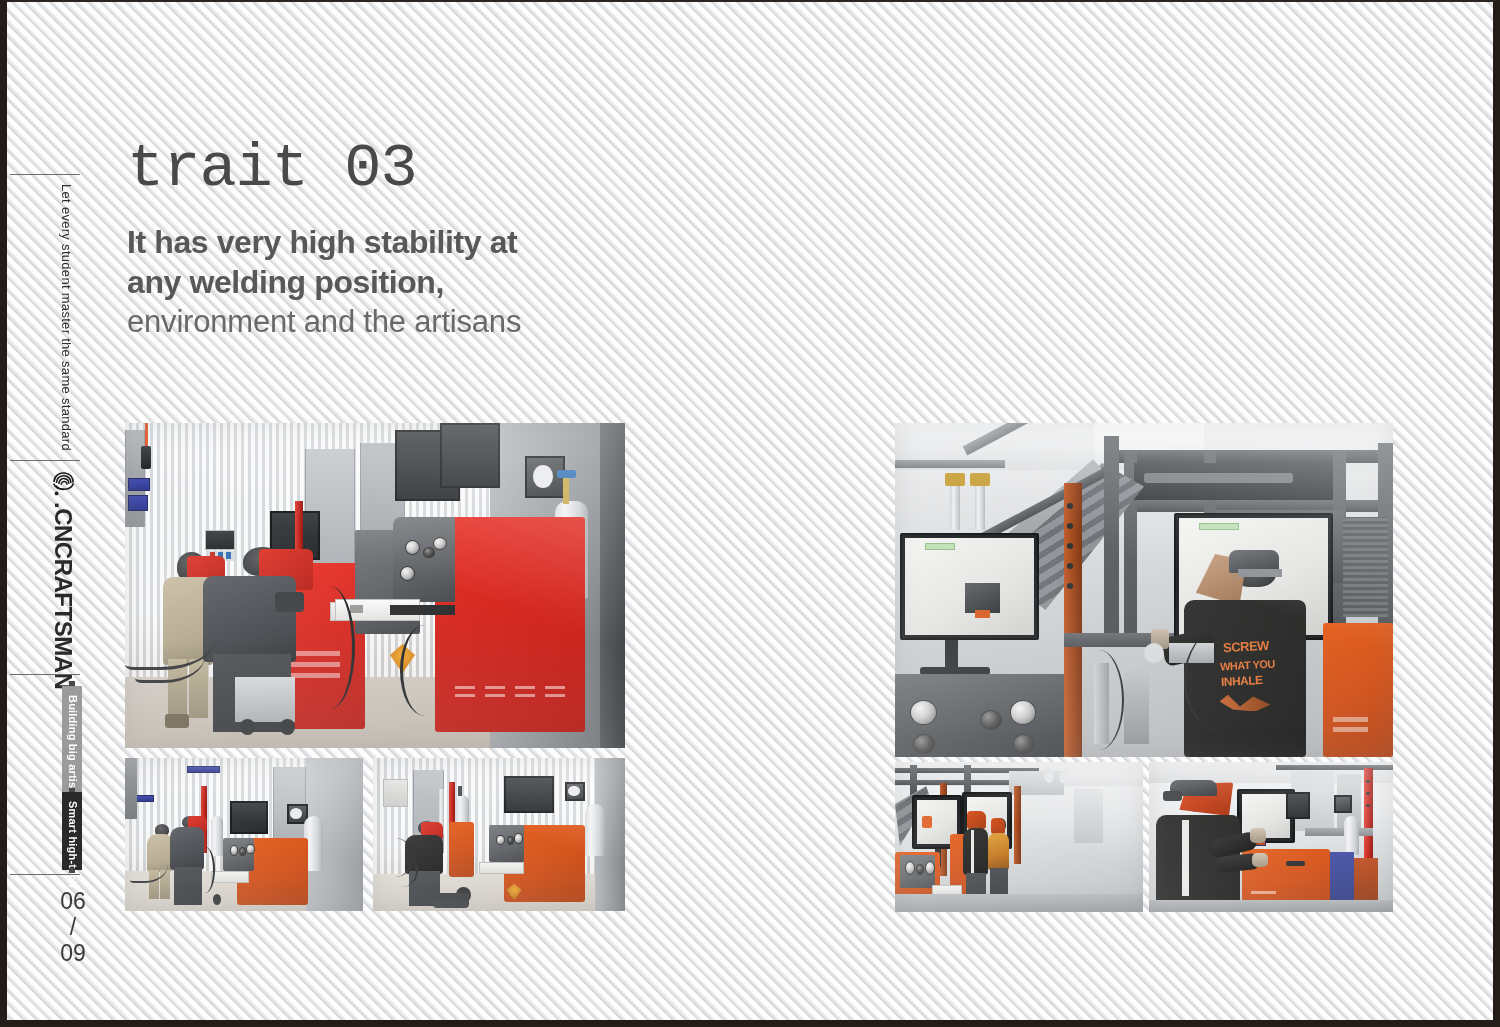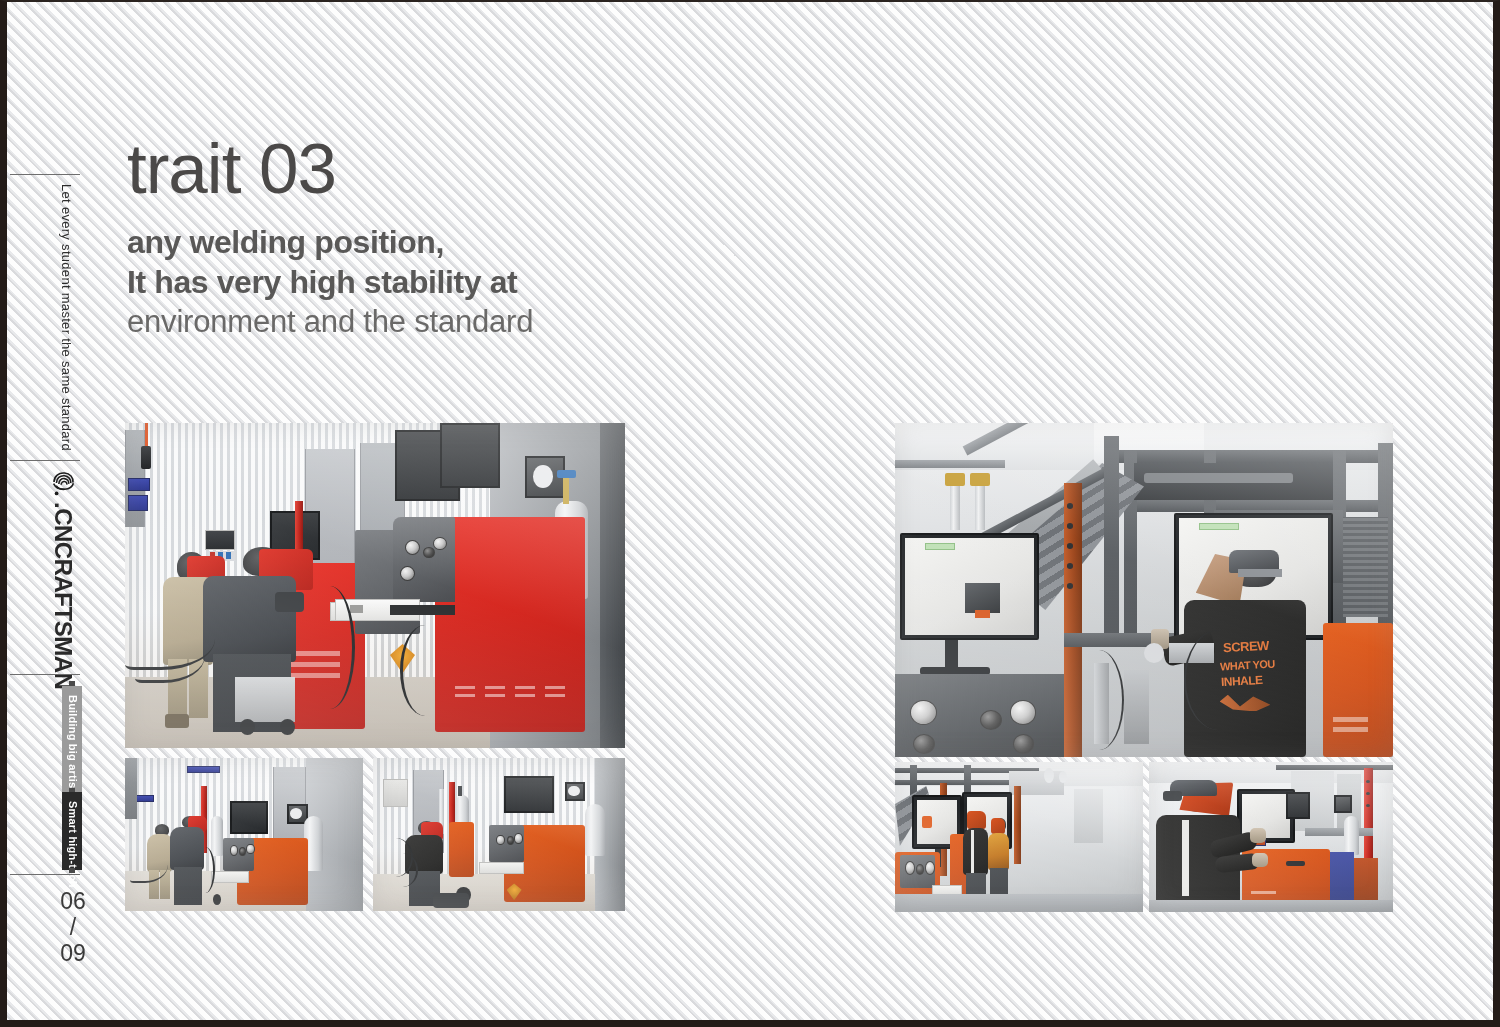--- a/index.html
+++ b/index.html
@@ -149,25 +149,26 @@
 
   
   #headline {
     position: absolute;
     left: 120px;
     top: 128px;
     width: 640px;
   }
 
   #trait-title {
-    font-size: 71px;
+    font-size: 62px;
     line-height: 78px;
     font-weight: 300;
     color: #4b4948;
     letter-spacing: -1px;
+    font-family: Liberation Mono, monospace;
   }
 
   #sub-strong {
     margin-top: 14px;
     font-size: 32px;
     line-height: 40px;
     font-weight: bold;
     color: #595857;
     letter-spacing: -0.4px;
   }
@@ -395,25 +396,25 @@
     <div id="pagenum">
       <span>06</span>
       <span>/</span>
       <span>09</span>
     </div>
   </div>
 
   <div id="headline">
     <div id="trait-title">trait 03</div>
     <div id="sub-strong">
+      <div>It has very high stability at</div>
       <div>any welding position,</div>
-      <div>It has very high stability at</div>
     </div>
     <div id="sub-light">
-      <div>environment and the standard</div>
+      <div>environment and the artisans</div>
     </div>
   </div>
 
   <div class="photo" id="photo-left-main">
     <div class="inner">
       <div class="wall ribbed" style="height:100%"></div>
       <div class="floor" style="height:22%"></div>
 
       <div class="door" style="left:36%;top:8%;width:10%;height:48%"></div>
       <div class="door" style="left:47%;top:6%;width:9%;height:52%;background:linear-gradient(180deg,#b9bdc1,#9a9ea3)"></div>

